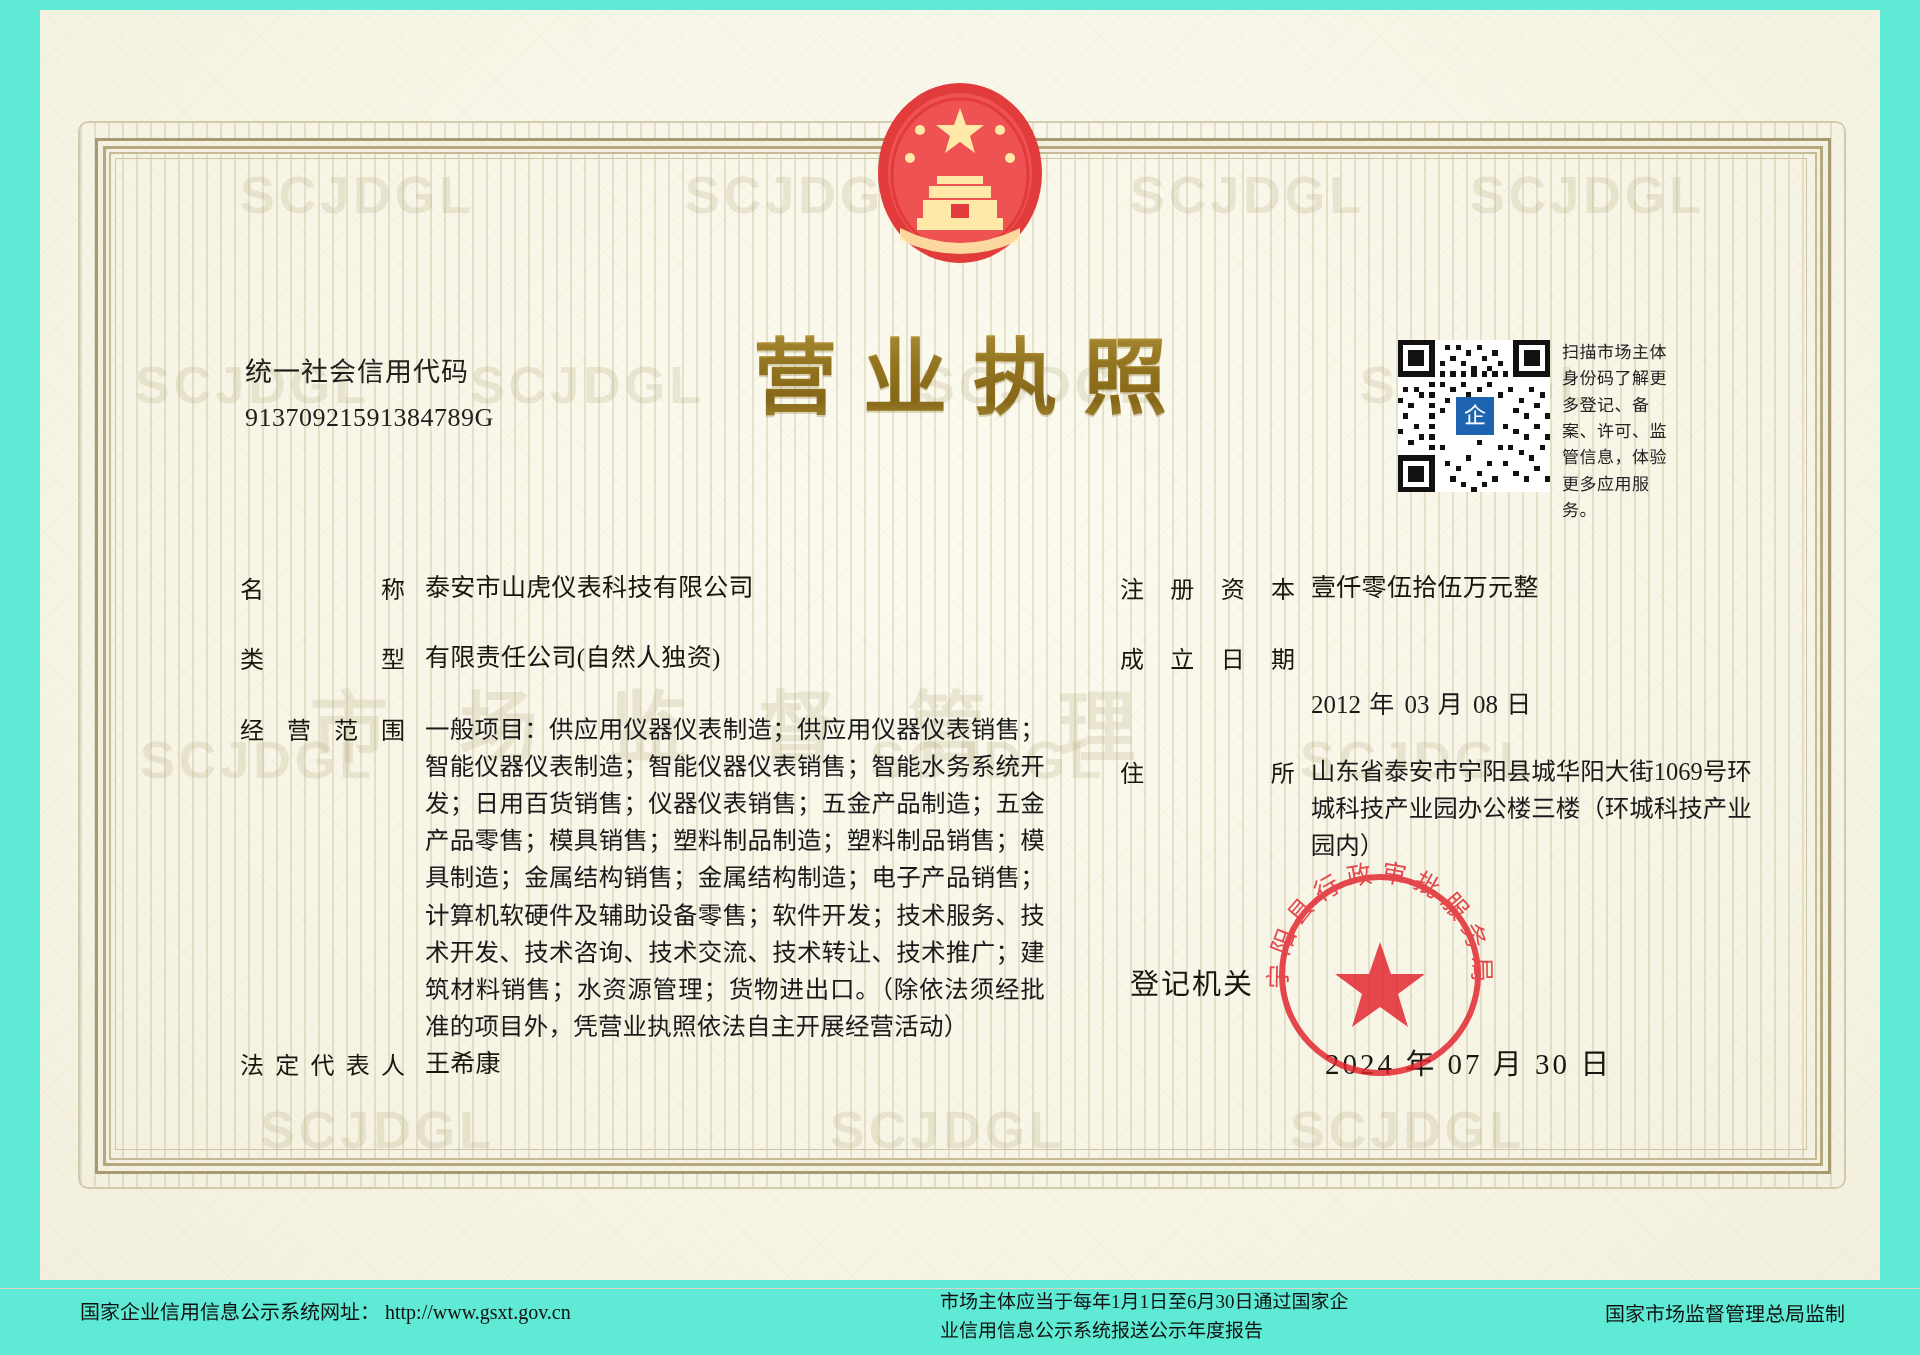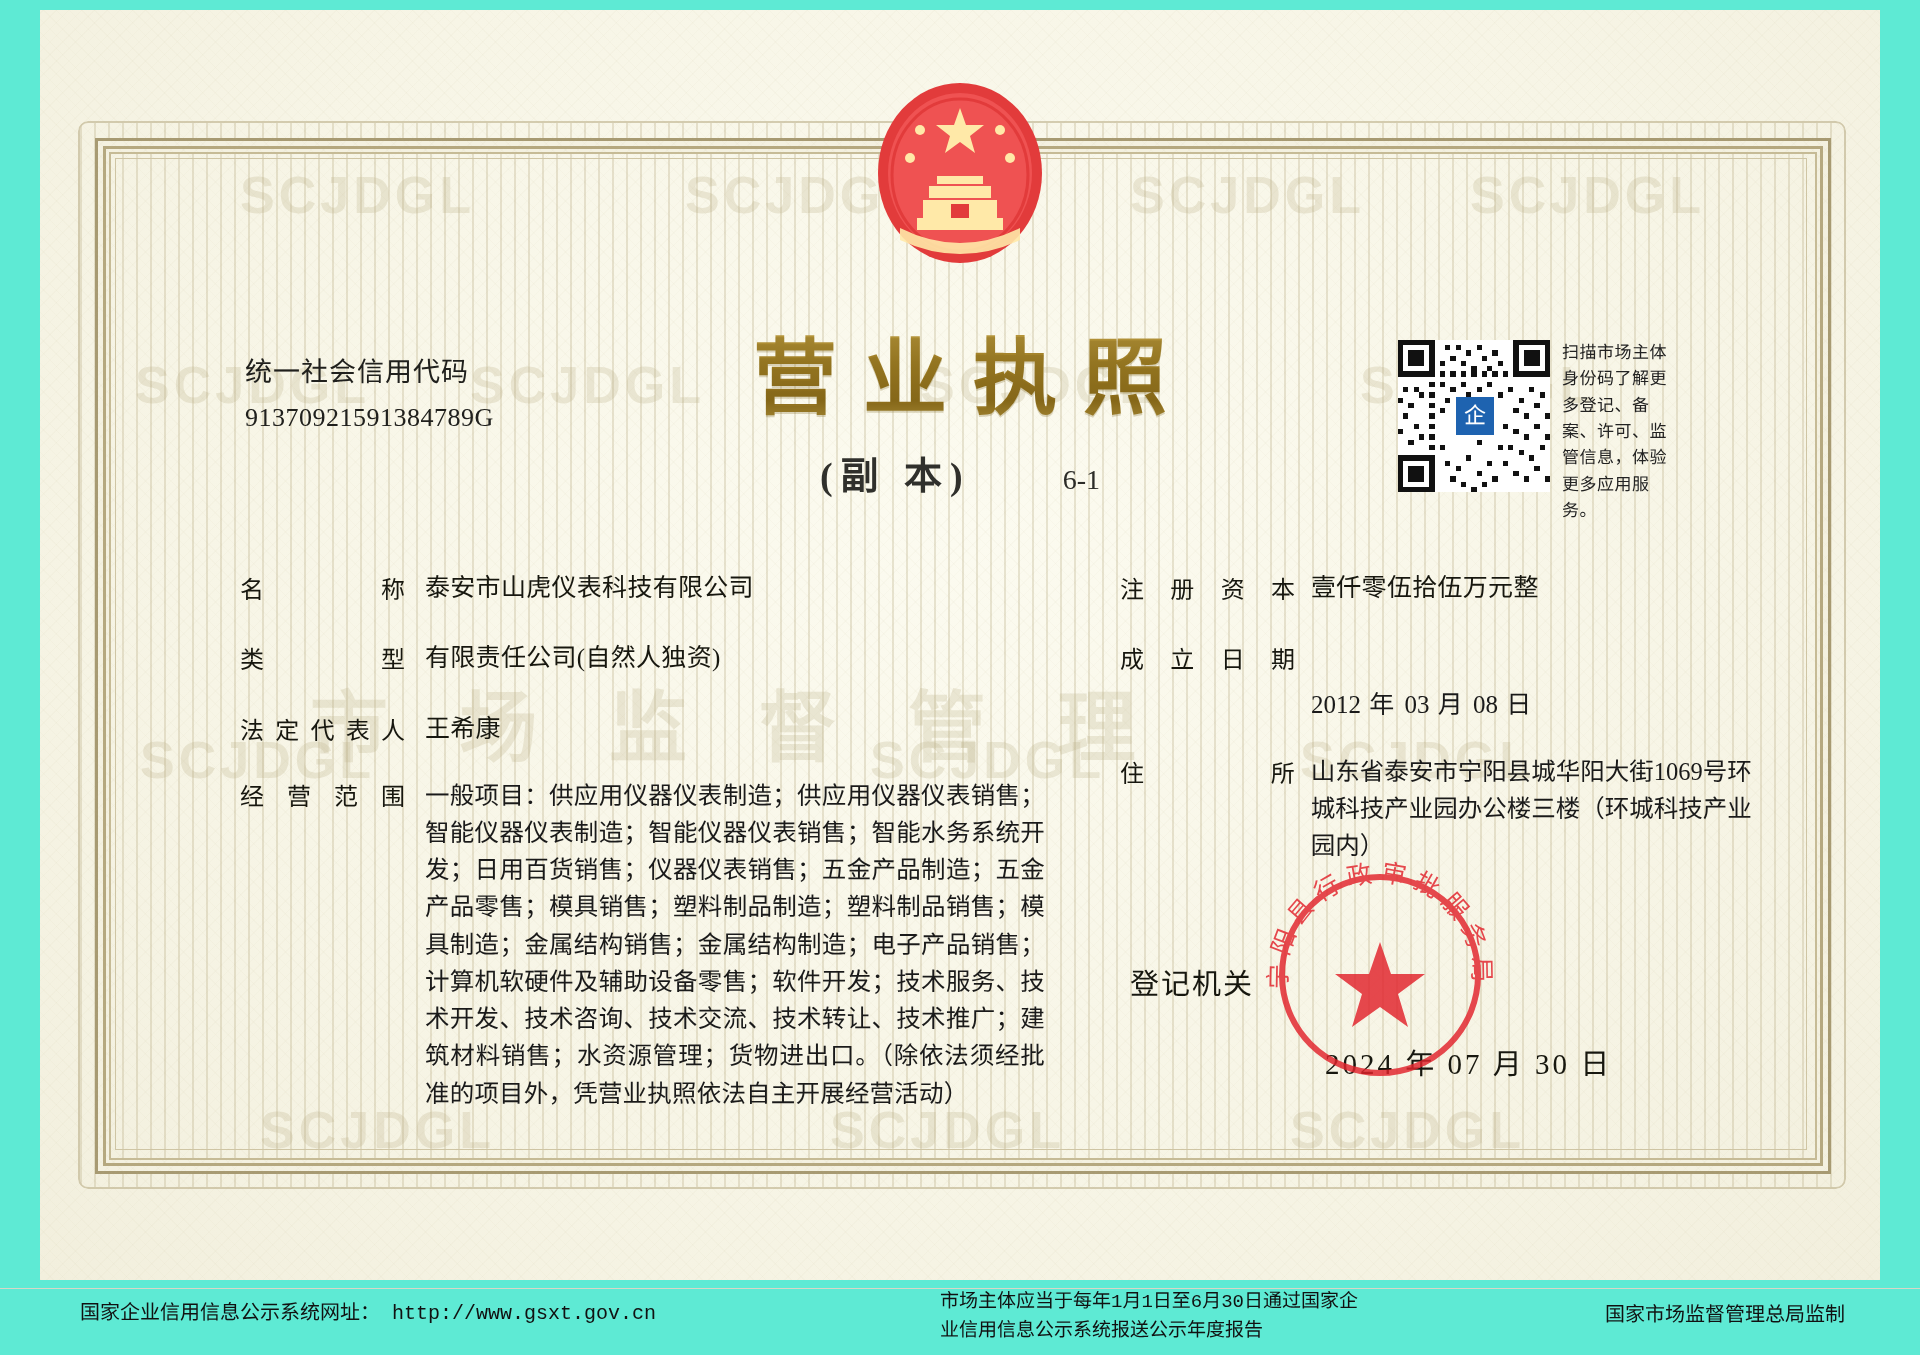--- a/index.html
+++ b/index.html
@@ -284,21 +284,21 @@
     opacity: .82;
   }
 
   
   .footer {
     position: absolute;
     left: 0;
     top: 1288px;
     width: 1920px;
     height: 64px;
-    font-family: Liberation Mono, monospace;
+    font-family: Liberation Serif, serif;
   }
   .footer .f-left {
     position: absolute;
     left: 80px;
     top: 8px;
     font-size: 20px;
     color: #111;
     white-space: nowrap;
   }
   .footer .f-left a { color: #111; text-decoration: none; }
@@ -385,24 +385,20 @@
       </svg>
     </div>
 
     <div class="credit-code">
       <div class="cc-label">统一社会信用代码</div>
       <div class="cc-value">91370921591384789G</div>
     </div>
 
     <div class="title-block">
       <div class="main-title">营业执照</div>
-      <div class="sub-title-row">
-        <div class="sub-title">(副 本)</div>
-        <div class="copy-no">6-1</div>
-      </div>
     </div>
 
     <div class="qr-block">
       <div class="qr">
         <svg viewBox="0 0 29 29" width="152" height="152" shape-rendering="crispEdges" aria-hidden="true">
           <rect width="29" height="29" fill="#ffffff"></rect>
           <g fill="#111111">
 
             <rect x="0" y="0" width="7" height="1"></rect>
               <rect x="0" y="6" width="7" height="1"></rect>
@@ -519,27 +515,27 @@
 
       <div class="col-left">
         <div class="row row-name">
           <span class="f-label lbl-2">名称</span>
           <span class="f-value v-indent">泰安市山虎仪表科技有限公司</span>
         </div>
         <div class="row row-type">
           <span class="f-label lbl-2">类型</span>
           <span class="f-value v-indent">有限责任公司(自然人独资)</span>
         </div>
+        <div class="row scope-wrap">
+          <span class="f-label lbl-3">经营范围</span>
+          <span class="scope-text">一般项目：供应用仪器仪表制造；供应用仪器仪表销售；智能仪器仪表制造；智能仪器仪表销售；智能水务系统开发；日用百货销售；仪器仪表销售；五金产品制造；五金产品零售；模具销售；塑料制品制造；塑料制品销售；模具制造；金属结构销售；金属结构制造；电子产品销售；计算机软硬件及辅助设备零售；软件开发；技术服务、技术开发、技术咨询、技术交流、技术转让、技术推广；建筑材料销售；水资源管理；货物进出口。（除依法须经批准的项目外，凭营业执照依法自主开展经营活动）</span>
+        </div>
         <div class="row row-rep">
           <span class="f-label lbl-3">法定代表人</span>
           <span class="f-value v-indent">王希康</span>
-        </div>
-        <div class="row scope-wrap">
-          <span class="f-label lbl-3">经营范围</span>
-          <span class="scope-text">一般项目：供应用仪器仪表制造；供应用仪器仪表销售；智能仪器仪表制造；智能仪器仪表销售；智能水务系统开发；日用百货销售；仪器仪表销售；五金产品制造；五金产品零售；模具销售；塑料制品制造；塑料制品销售；模具制造；金属结构销售；金属结构制造；电子产品销售；计算机软硬件及辅助设备零售；软件开发；技术服务、技术开发、技术咨询、技术交流、技术转让、技术推广；建筑材料销售；水资源管理；货物进出口。（除依法须经批准的项目外，凭营业执照依法自主开展经营活动）</span>
         </div>
       </div>
 
       <div class="right-rows">
         <div class="rr">
           <span class="f-label lbl-r2">注册资本</span>
           <span class="f-value" style="padding-left:16px;">壹仟零伍拾伍万元整</span>
         </div>
         <div class="rr">
           <span class="f-label lbl-r2">成立日期</span>

